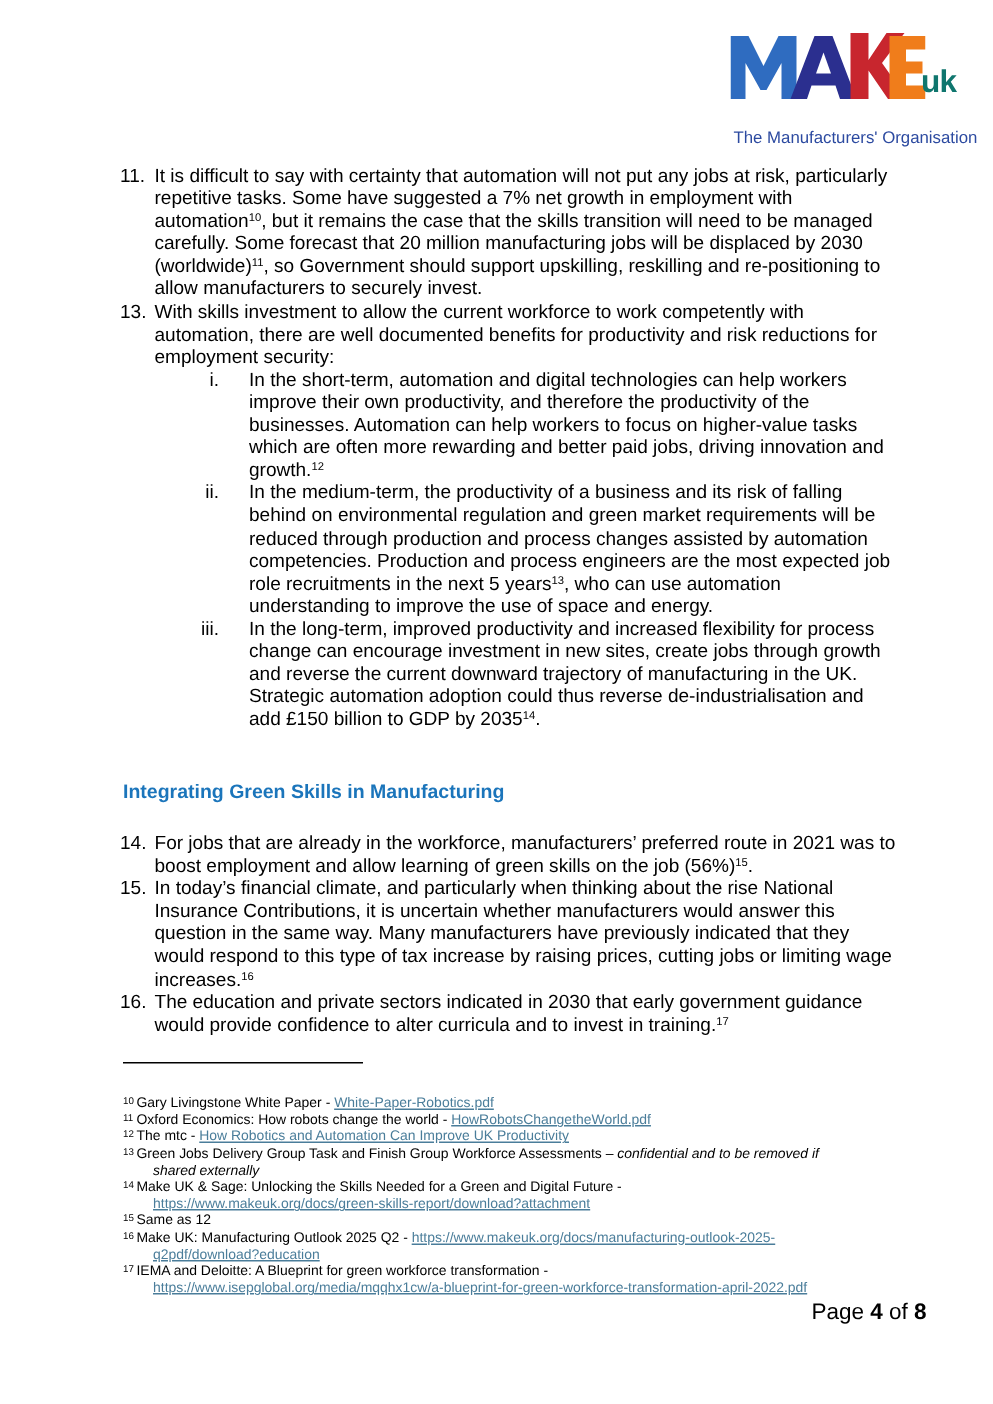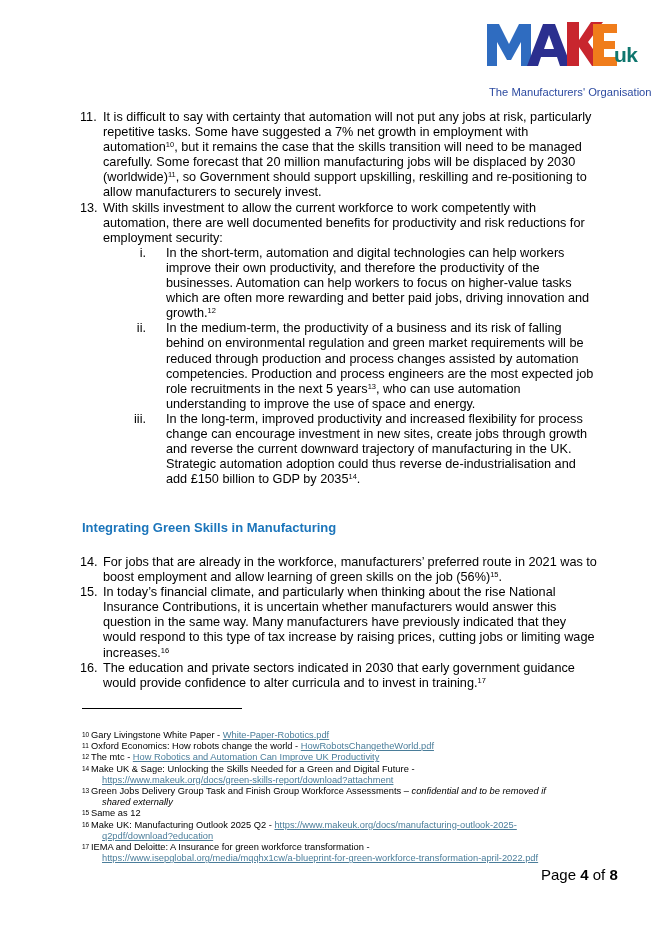--- a/index.html
+++ b/index.html
@@ -94,40 +94,40 @@
   </div>
   <div class="fn">
     <span class="fnum">11</span>
     <span>Oxford Economics: How robots change the world - </span><span class="link">HowRobotsChangetheWorld.pdf</span>
   </div>
   <div class="fn">
     <span class="fnum">12</span>
     <span>The mtc - </span><span class="link">How Robotics and Automation Can Improve UK Productivity</span>
   </div>
   <div class="fn">
+    <span class="fnum">13</span>
+    <span>Green Jobs Delivery Group Task and Finish Group Workforce Assessments – </span><span class="ital">confidential and to be removed if</span>
+    <span class="cont ital">shared externally</span>
+  </div>
+  <div class="fn">
     <span class="fnum">14</span>
     <span>Make UK &amp; Sage: Unlocking the Skills Needed for a Green and Digital Future -</span>
     <span class="cont"><span class="link">https://www.makeuk.org/docs/green-skills-report/download?attachment</span></span>
-  </div>
-  <div class="fn">
-    <span class="fnum">13</span>
-    <span>Green Jobs Delivery Group Task and Finish Group Workforce Assessments – </span><span class="ital">confidential and to be removed if</span>
-    <span class="cont ital">shared externally</span>
   </div>
   <div class="fn">
     <span class="fnum">15</span>
     <span>Same as 12</span>
   </div>
   <div class="fn">
     <span class="fnum">16</span>
     <span>Make UK: Manufacturing Outlook 2025 Q2 - </span><span class="link">https://www.makeuk.org/docs/manufacturing-outlook-2025-</span>
     <span class="cont"><span class="link">q2pdf/download?education</span></span>
   </div>
   <div class="fn">
     <span class="fnum">17</span>
-    <span>IEMA and Deloitte: A Insurance for green workforce transformation -</span>
+    <span>IEMA and Deloitte: A Blueprint for green workforce transformation -</span>
     <span class="cont"><span class="link">https://www.isepglobal.org/media/mqqhx1cw/a-blueprint-for-green-workforce-transformation-april-2022.pdf</span></span>
   </div>
 </div>
 
 <div class="page-num">
   <span>Page </span><b>4</b><span> of </span><b>8</b>
 </div>
 
 </body></html>

